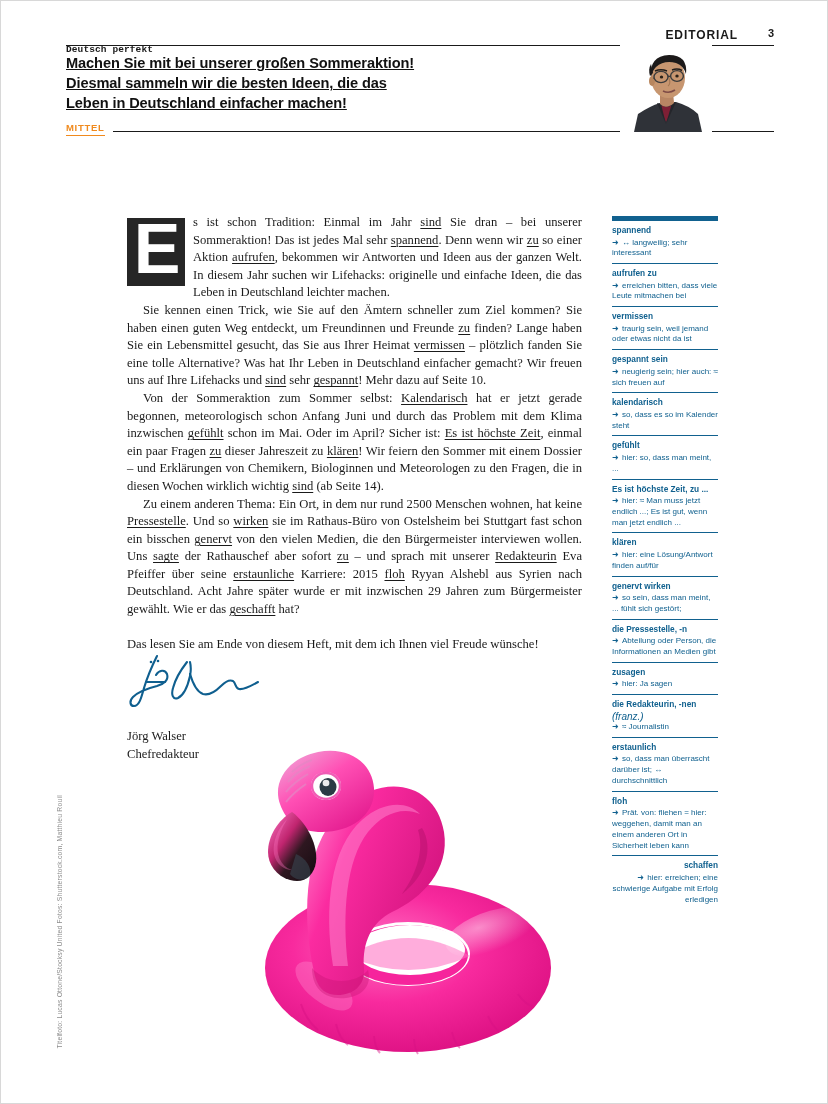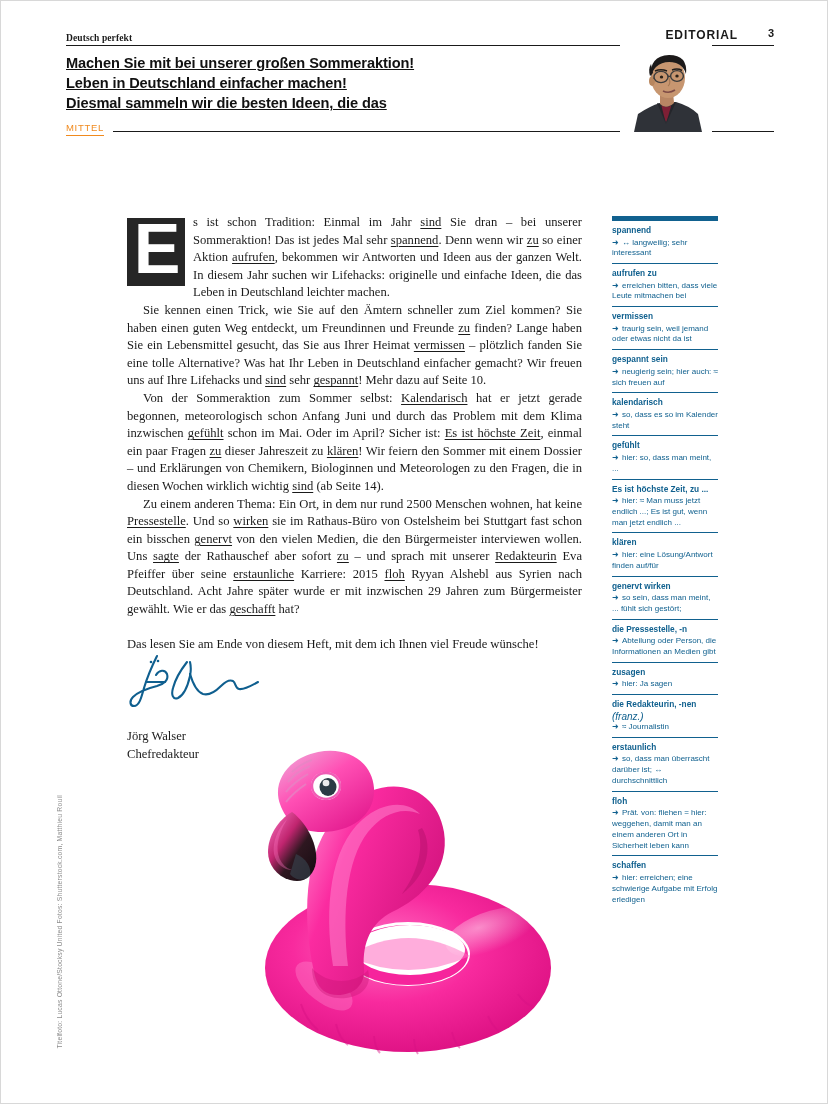--- a/index.html
+++ b/index.html
@@ -29,22 +29,22 @@
   
   .runhead {
     position: absolute;
     left: 66px;
     top: 28px;
     width: 708px;
     height: 18px;
   }
   .runhead .mag {
     position: absolute;
-    left: 0; top: 5px;
-    font-family: Liberation Serif, serif;
+    left: 0; top: 16px;
+    font-family: Liberation Mono, monospace;
     font-weight: bold;
     font-size: 9.5px;
     letter-spacing: 0.1px;
     color: #1a1a1a;
   }
   .runhead .section {
     position: absolute;
     right: 36px; top: 0;
     font-family: "Liberation Sans", sans-serif;
     font-weight: bold;
@@ -83,21 +83,21 @@
     letter-spacing: -0.1px;
     text-decoration: underline;
   }
   .headline div { white-space: nowrap; }
 
   .level-badge {
     position: absolute;
     left: 66px;
     top: 122px;
     font-family: "Liberation Sans", sans-serif;
-    font-weight: normal;
+    font-weight: bold;
     font-size: 9.5px;
     letter-spacing: 0.7px;
     color: #F08A1E;
     padding-bottom: 2px;
     border-bottom: 1.6px solid #F08A1E;
   }
   .rule-head {
     position: absolute;
     left: 113px;
     top: 131px;
@@ -207,21 +207,21 @@
     width: 106px;
     height: 5px;
     background: #11618f;
     margin-bottom: 4px;
   }
   .gloss-entry {
     padding-bottom: 4px;
     margin-bottom: 4px;
     border-bottom: 0.9px solid #11618f;
   }
-  .gloss-entry:last-child { border-bottom: none; }
+  .gloss-entry:last-child { border-bottom: none; text-align: right; }
   .gloss-term {
     font-size: 8.3px;
     font-weight: bold;
     color: #11618f;
     line-height: 11px;
     margin-bottom: 1.5px;
   }
   .gloss-sub {
     font-size: 10px;
     font-style: italic;
@@ -246,22 +246,22 @@
 
   <div class="runhead">
     <span class="mag">Deutsch perfekt</span>
     <span class="section">EDITORIAL</span>
     <span class="pagenum">3</span>
   </div>
   <div class="rule-top"></div>
 
   <div class="headline">
     <div>Machen Sie mit bei unserer großen Sommeraktion!</div>
+    <div>Diesmal sammeln wir die besten Ideen, die das</div>
     <div>Leben in Deutschland einfacher machen!</div>
-    <div>Diesmal sammeln wir die besten Ideen, die das</div>
   </div>
 
   <div class="level-badge">MITTEL</div>
   <div class="rule-head"></div>
 
   <div class="portrait">
     <svg width="92" height="92" viewBox="0 0 92 92" aria-hidden="true">
       <rect x="0" y="0" width="92" height="92" fill="#ffffff"></rect>
 
       <path d="M14 92 L18 74 Q30 66 40 63 L56 62 Q70 66 78 74 L82 92 Z" fill="#2f3238"></path>

